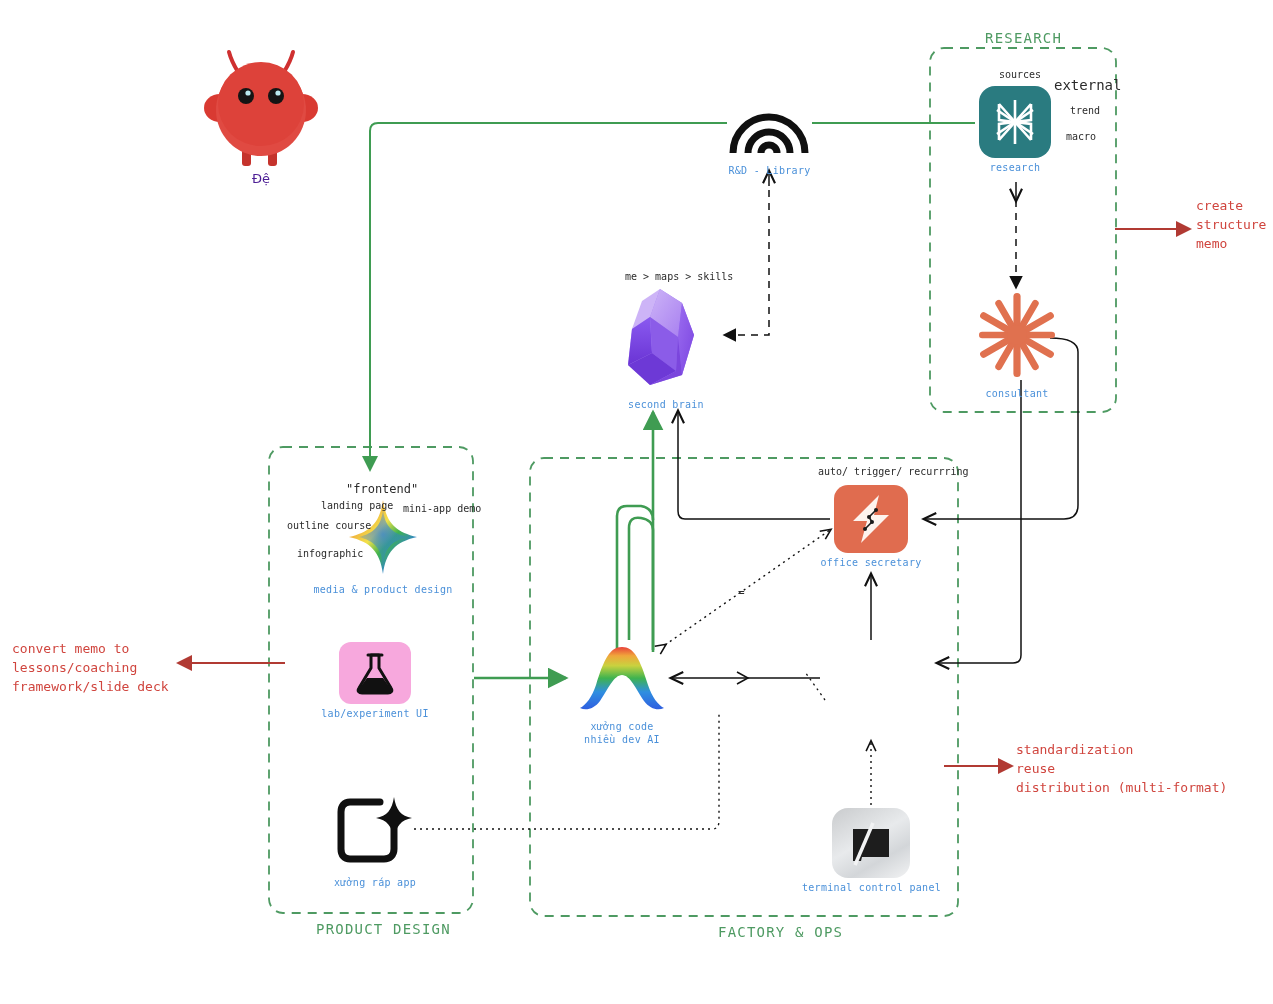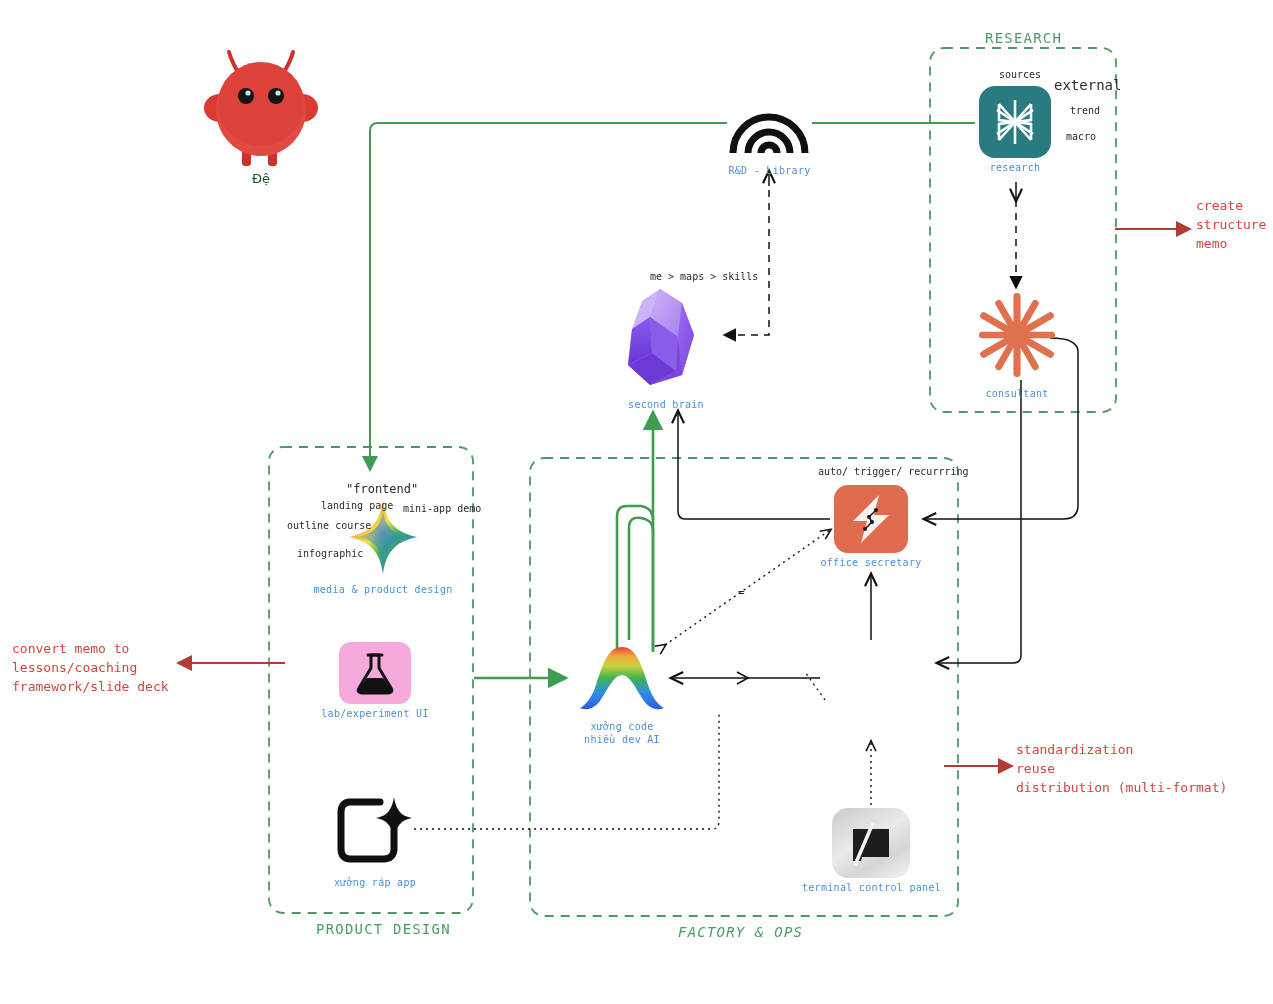--- a/index.html
+++ b/index.html
@@ -23,21 +23,21 @@
   .grouplabel{
     position:absolute;font-family:"DejaVu Sans Mono","Liberation Mono",monospace;
     font-size:14px;color:#4e9a62;letter-spacing:1.2px;white-space:pre;
   }
   .redtext{
     position:absolute;font-family:"DejaVu Sans Mono","Liberation Mono",monospace;
     font-size:13px;color:#d0453e;line-height:19px;white-space:pre;
   }
   .mascot-cap{
     font-family:"DejaVu Sans","Liberation Sans",sans-serif;
-    font-size:13px;color:#14532d;
+    font-size:13px;color:#4c1d95;
   }
   
   .tile{border-radius:16px;display:flex;align-items:center;justify-content:center;}
   .tile-research{width:72px;height:72px;background:#2a7b80;}
   .tile-n8n{width:74px;height:68px;background:#e06c4f;border-radius:14px;}
   .tile-dev{width:96px;height:62px;background:#efefef;border-radius:14px;
             display:flex;align-items:center;justify-content:center;}
   .tile-lab{width:72px;height:62px;background:#f7a8dd;border-radius:12px;}
   .tile-term{width:78px;height:70px;border-radius:16px;
             background:linear-gradient(150deg,#c9cbcd 0%,#e8eaec 45%,#d3d6d9 70%,#f2f3f4 100%);}
@@ -241,21 +241,21 @@
       <path d="M40,6 L30,34 L12,46 L22,18 Z" fill="#cdb4f7"></path>
       <path d="M40,6 L62,20 L58,54 L30,34 Z" fill="url(#g1)"></path>
       <path d="M62,20 L74,52 L62,92 L58,54 Z" fill="url(#g2)"></path>
       <path d="M12,46 L30,34 L32,70 L8,82 Z" fill="url(#g3)"></path>
       <path d="M30,34 L58,54 L56,88 L32,70 Z" fill="#8b5ce8"></path>
       <path d="M32,70 L56,88 L30,102 L8,82 Z" fill="#6d39d6"></path>
       <path d="M56,88 L58,54 L62,92 L30,102 Z" fill="#7b46dd"></path>
     </svg>
     <div class="cap">second brain</div>
   </div>
-  <div class="note" style="left:625px;top:271px;font-size:10px;margin-left:25px;">me &gt; maps &gt; skills</div>
+  <div class="note" style="left:625px;top:271px;font-size:10px;">me &gt; maps &gt; skills</div>
 
   <div class="node" style="left:347px;top:498px;width:72px;">
     <svg width="72" height="78" viewBox="0 0 72 78">
       <defs>
         <linearGradient id="gem" x1="0" y1="0" x2="1" y2="1">
           <stop offset="0" stop-color="#e8413a"></stop>
           <stop offset="0.22" stop-color="#f0a63b"></stop>
           <stop offset="0.42" stop-color="#f2e14a"></stop>
           <stop offset="0.58" stop-color="#3fb34f"></stop>
           <stop offset="0.78" stop-color="#2f7ce0"></stop>
@@ -340,21 +340,21 @@
         <path d="M10,12 L26,12 L18,44 L10,44 Z" fill="#1d1d1d"></path>
         <path d="M22,12 L46,12 L46,40 L14,40 Z" fill="#1d1d1d"></path>
         <path d="M30,6 L12,48" stroke="#f2f3f4" stroke-width="3.5" fill="none"></path>
       </svg>
     </div>
     <div class="cap" style="position:relative;left:-33px;width:145px;">terminal control panel</div>
   </div>
 
   <div class="grouplabel" style="left:985px;top:30px;">RESEARCH</div>
   <div class="grouplabel" style="left:316px;top:921px;">PRODUCT DESIGN</div>
-  <div class="grouplabel" style="left:678px;top:924px;font-style:italic;">FACTORY &amp; OPS</div>
+  <div class="grouplabel" style="left:718px;top:924px;">FACTORY &amp; OPS</div>
 
   <div class="redtext" style="left:1196px;top:196px;">create
 structure
 memo</div>
   <div class="redtext" style="left:1016px;top:740px;">standardization
 reuse
 distribution (multi-format)</div>
   <div class="redtext" style="left:12px;top:639px;">convert memo to
 lessons/coaching
 framework/slide deck</div>

